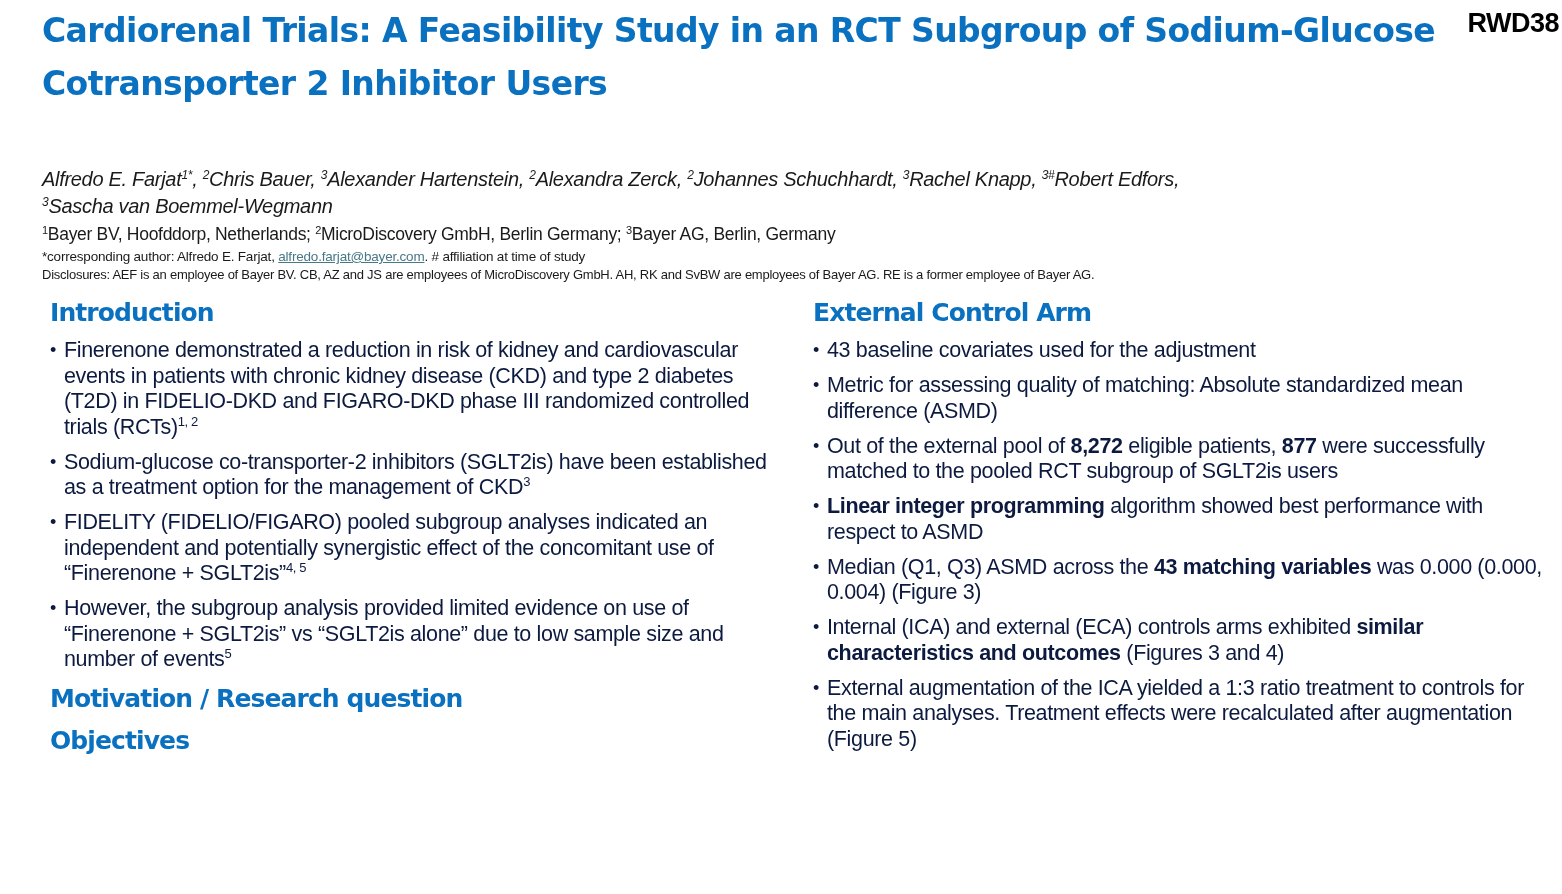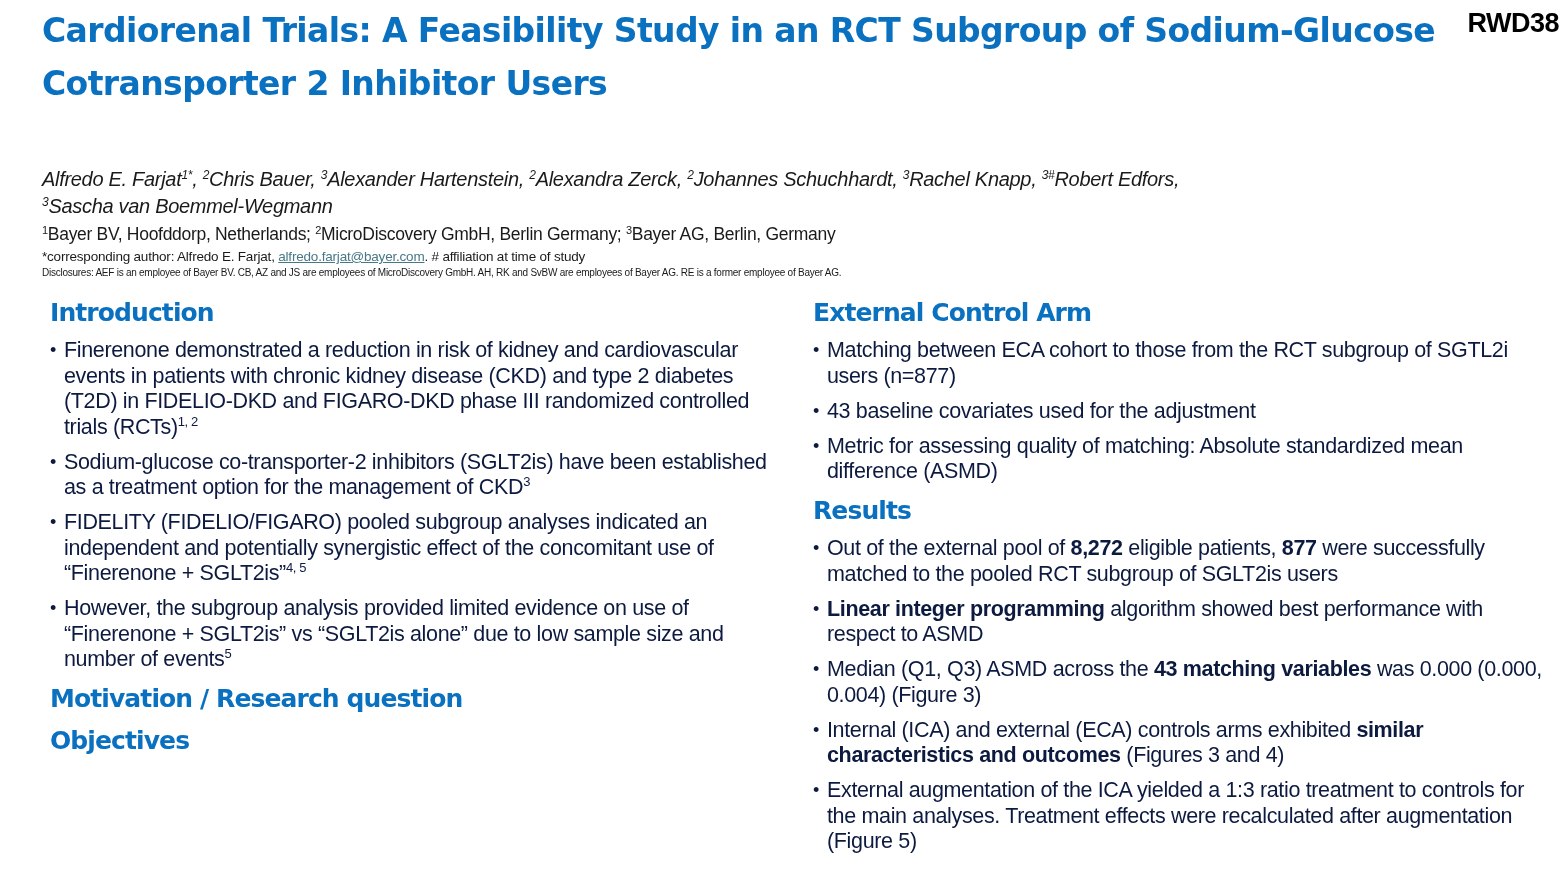--- a/index.html
+++ b/index.html
@@ -28,21 +28,21 @@
       font-size: 17.5px; color: #1a1a1a; letter-spacing: -0.3px;
     }
     .affil sup { font-size: 11px; vertical-align: 6px; line-height: 0; }
     .corr {
       position: absolute; left: 42px; top: 249px;
       font-size: 13.5px; color: #1a1a1a; letter-spacing: -0.2px;
     }
     .corr a { color: #467886; text-decoration: underline; margin-top: 24px; }
     .discl {
       position: absolute; left: 42px; top: 267px;
-      font-size: 10px; color: #1a1a1a; letter-spacing: -0.25px; white-space: nowrap;
+      font-size: 13px; color: #1a1a1a; letter-spacing: -0.25px; white-space: nowrap;
     }
 
     .col { position: absolute; top: 296px; }
     .col.left { left: 50px; width: 740px; }
     .col.right { left: 805px; width: 740px; margin-left: 8px; }
 
     .sec-h {
       font-family: "DejaVu Sans", sans-serif; font-weight: bold;
       color: #0a70c0; font-size: 25px; letter-spacing: -0.9px; line-height: 34px;
       margin-bottom: 8px;
@@ -93,26 +93,24 @@
   </ul>
 
   <h2 class="sec-h">Motivation / Research question</h2>
 
   <h2 class="sec-h">Objectives</h2>
 </div>
 
 <div class="col right">
   <h2 class="sec-h">External Control Arm</h2>
   <ul class="bul">
-    <li><span>Matching between ECA cohort to those from the RCT subgroup of SGTL2i users (n=877)</span></li>
     <li><span>43 baseline covariates used for the adjustment</span></li>
     <li><span>Metric for assessing quality of matching: Absolute standardized mean difference (ASMD)</span></li>
   </ul>
 
-  <h2 class="sec-h">Results</h2>
   <ul class="bul">
     <li><span>Out of the external pool of </span><b>8,272</b><span> eligible patients, </span><b>877</b><span> were successfully matched to the pooled RCT subgroup of SGLT2is users</span></li>
     <li><b>Linear integer programming</b><span> algorithm showed best performance with respect to ASMD</span></li>
     <li><span>Median (Q1, Q3) ASMD across the </span><b>43 matching variables</b><span> was 0.000 (0.000, 0.004) (Figure 3)</span></li>
     <li><span>Internal (ICA) and external (ECA) controls arms exhibited </span><b>similar characteristics and outcomes</b><span> (Figures 3 and 4)</span></li>
     <li><span>External augmentation of the ICA yielded a 1:3 ratio treatment to controls for the main analyses. Treatment effects were recalculated after augmentation (Figure 5)</span></li>
   </ul>
 </div>
 
 </body></html>

